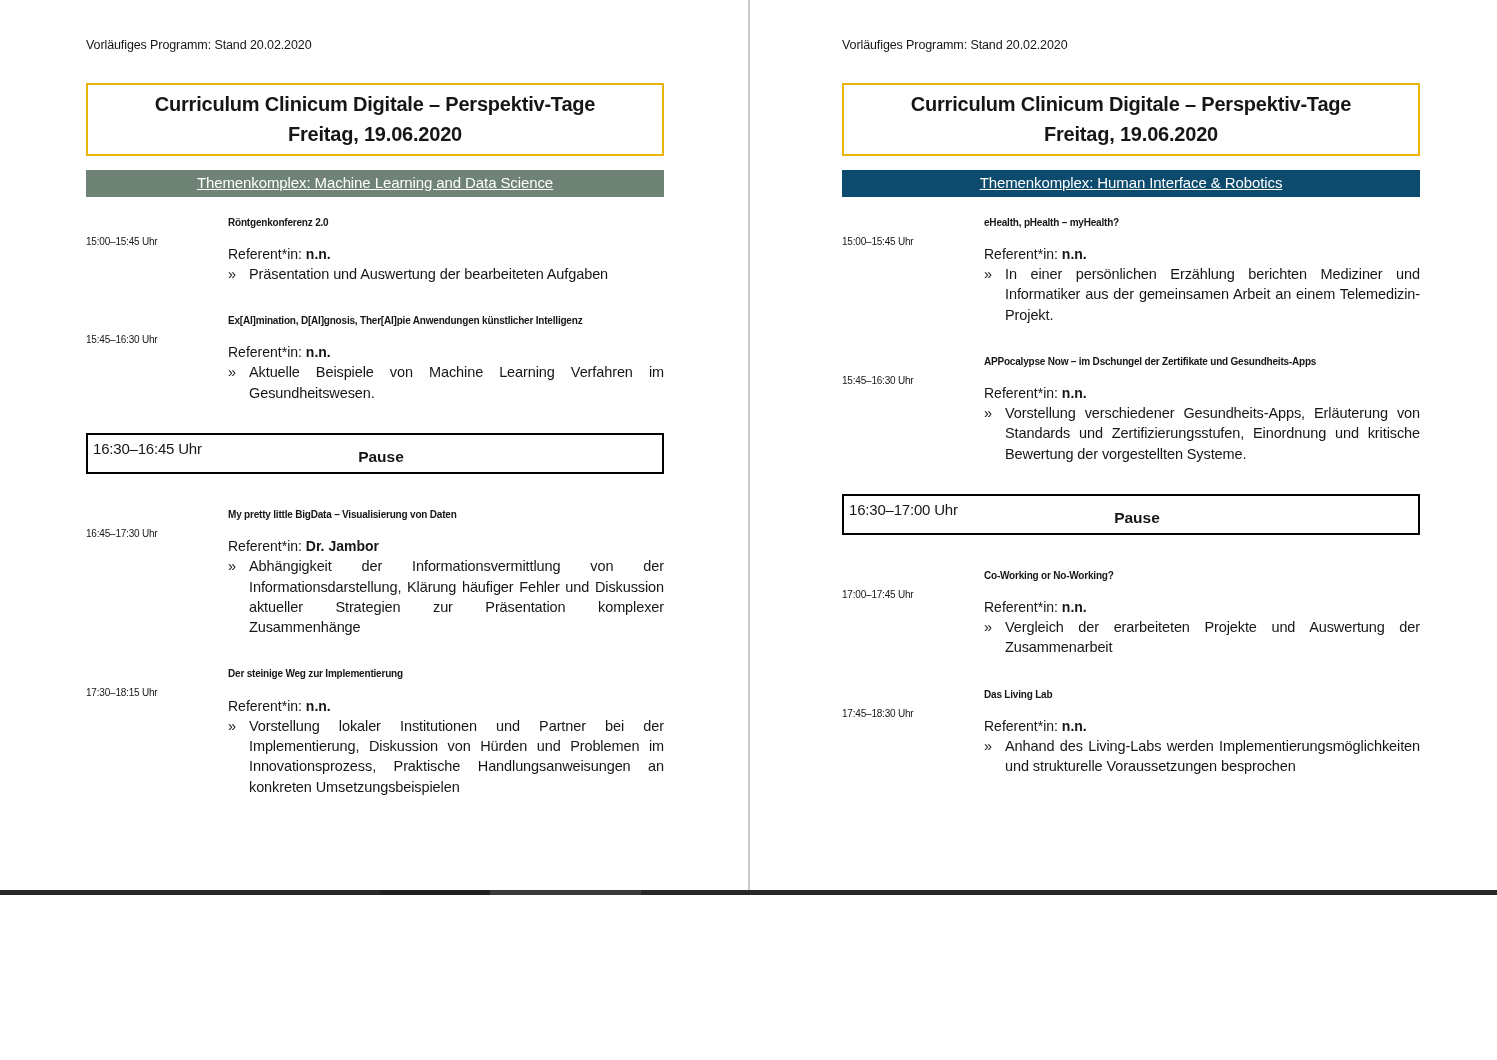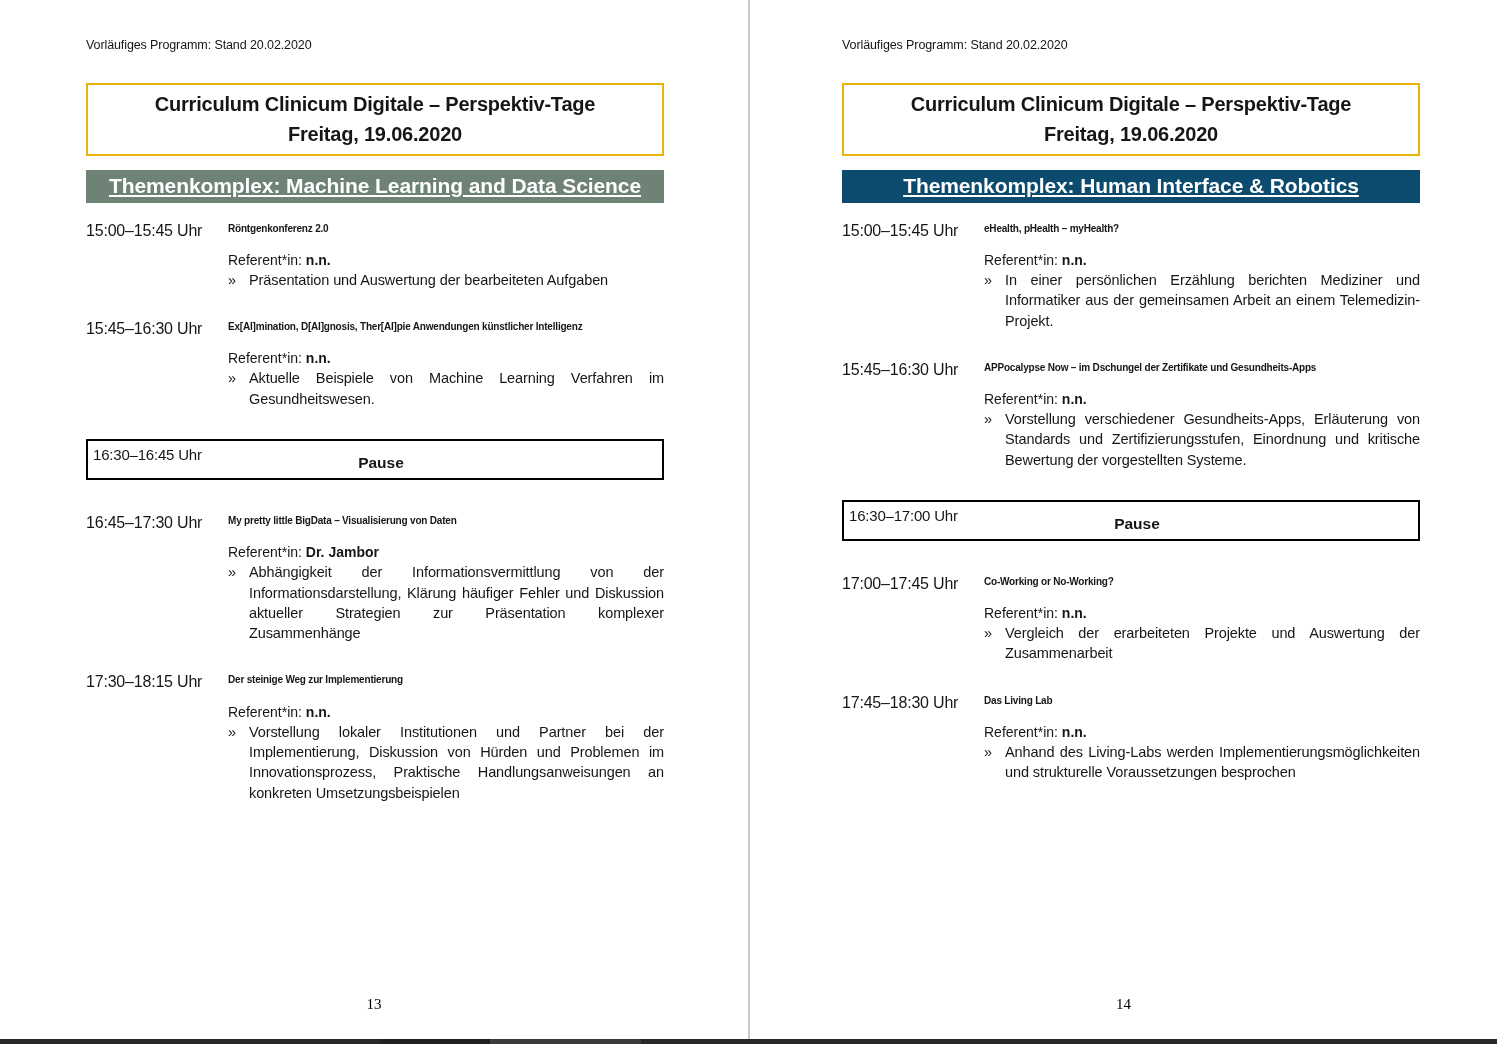--- a/index.html
+++ b/index.html
@@ -1,30 +1,30 @@
 <!DOCTYPE html>
 <html><head>
 <meta charset="utf-8">
 <style>
   * { margin:0; padding:0; box-sizing:border-box; }
   html,body { background:#ffffff; }
   body { font-family:"Liberation Sans", sans-serif; color:#161616; }
-  .screen { position:relative; width:1497px; height:1044px; background:#fff; overflow:hidden; }
+  .screen { position:relative; width:1497px; height:895px; background:#fff; overflow:hidden; }
   .spread { display:flex; height:1055px; }
   .page { position:relative; width:748px; height:1055px; padding:38px 0 0 86px; }
   .page.right { width:749px; padding-left:92px; border-left:2px solid #c9c9c9; }
   .inner { width:578px; }
   .header-note { font-size:12.5px; letter-spacing:-0.1px; margin-bottom:31px; }
   .title-box { border:2px solid #eab308; text-align:center; font-weight:bold; font-size:20px;
                line-height:1.52; padding:4px 6px; margin-bottom:14px; letter-spacing:-0.2px; }
   .section-banner { text-align:center; padding:4px 0 5px 0; margin-bottom:19px; }
-  .section-banner span { color:#ffffff; font-weight:bold; font-size:21px;
+  .section-banner span { color:#ffffff; font-weight:normal; font-size:15px;
                          text-decoration:underline; letter-spacing:-0.1px; }
   .entry { display:flex; margin-bottom:30px; }
-  .time { flex:none; width:142px; font-size:16px; letter-spacing:-0.2px; }
+  .time { flex:none; width:142px; font-size:10px; letter-spacing:-0.2px;margin-top:20px; }
   .content { flex:1; }
   .sess-title { font-weight:bold; font-size:10px; line-height:1.42; text-align:justify; letter-spacing:-0.2px; }
   .referent { margin-top:16px; font-size:14px; }
   .referent b { font-size:14px; }
   .bullet { display:flex; margin-top:2px; font-size:14.5px; line-height:1.4; }
   .bullet .marker { flex:none; width:21px; }
   .bullet .btext { flex:1; text-align:justify; letter-spacing:-0.1px; }
   .pause-row { position:relative; border:2px solid #000; padding:5px 4px 6px 16px;
                margin:4px 0 34px 0; }
   .pause-row .p-time { position:absolute; left:5px; top:5px; font-size:15px; letter-spacing:-0.2px; }

